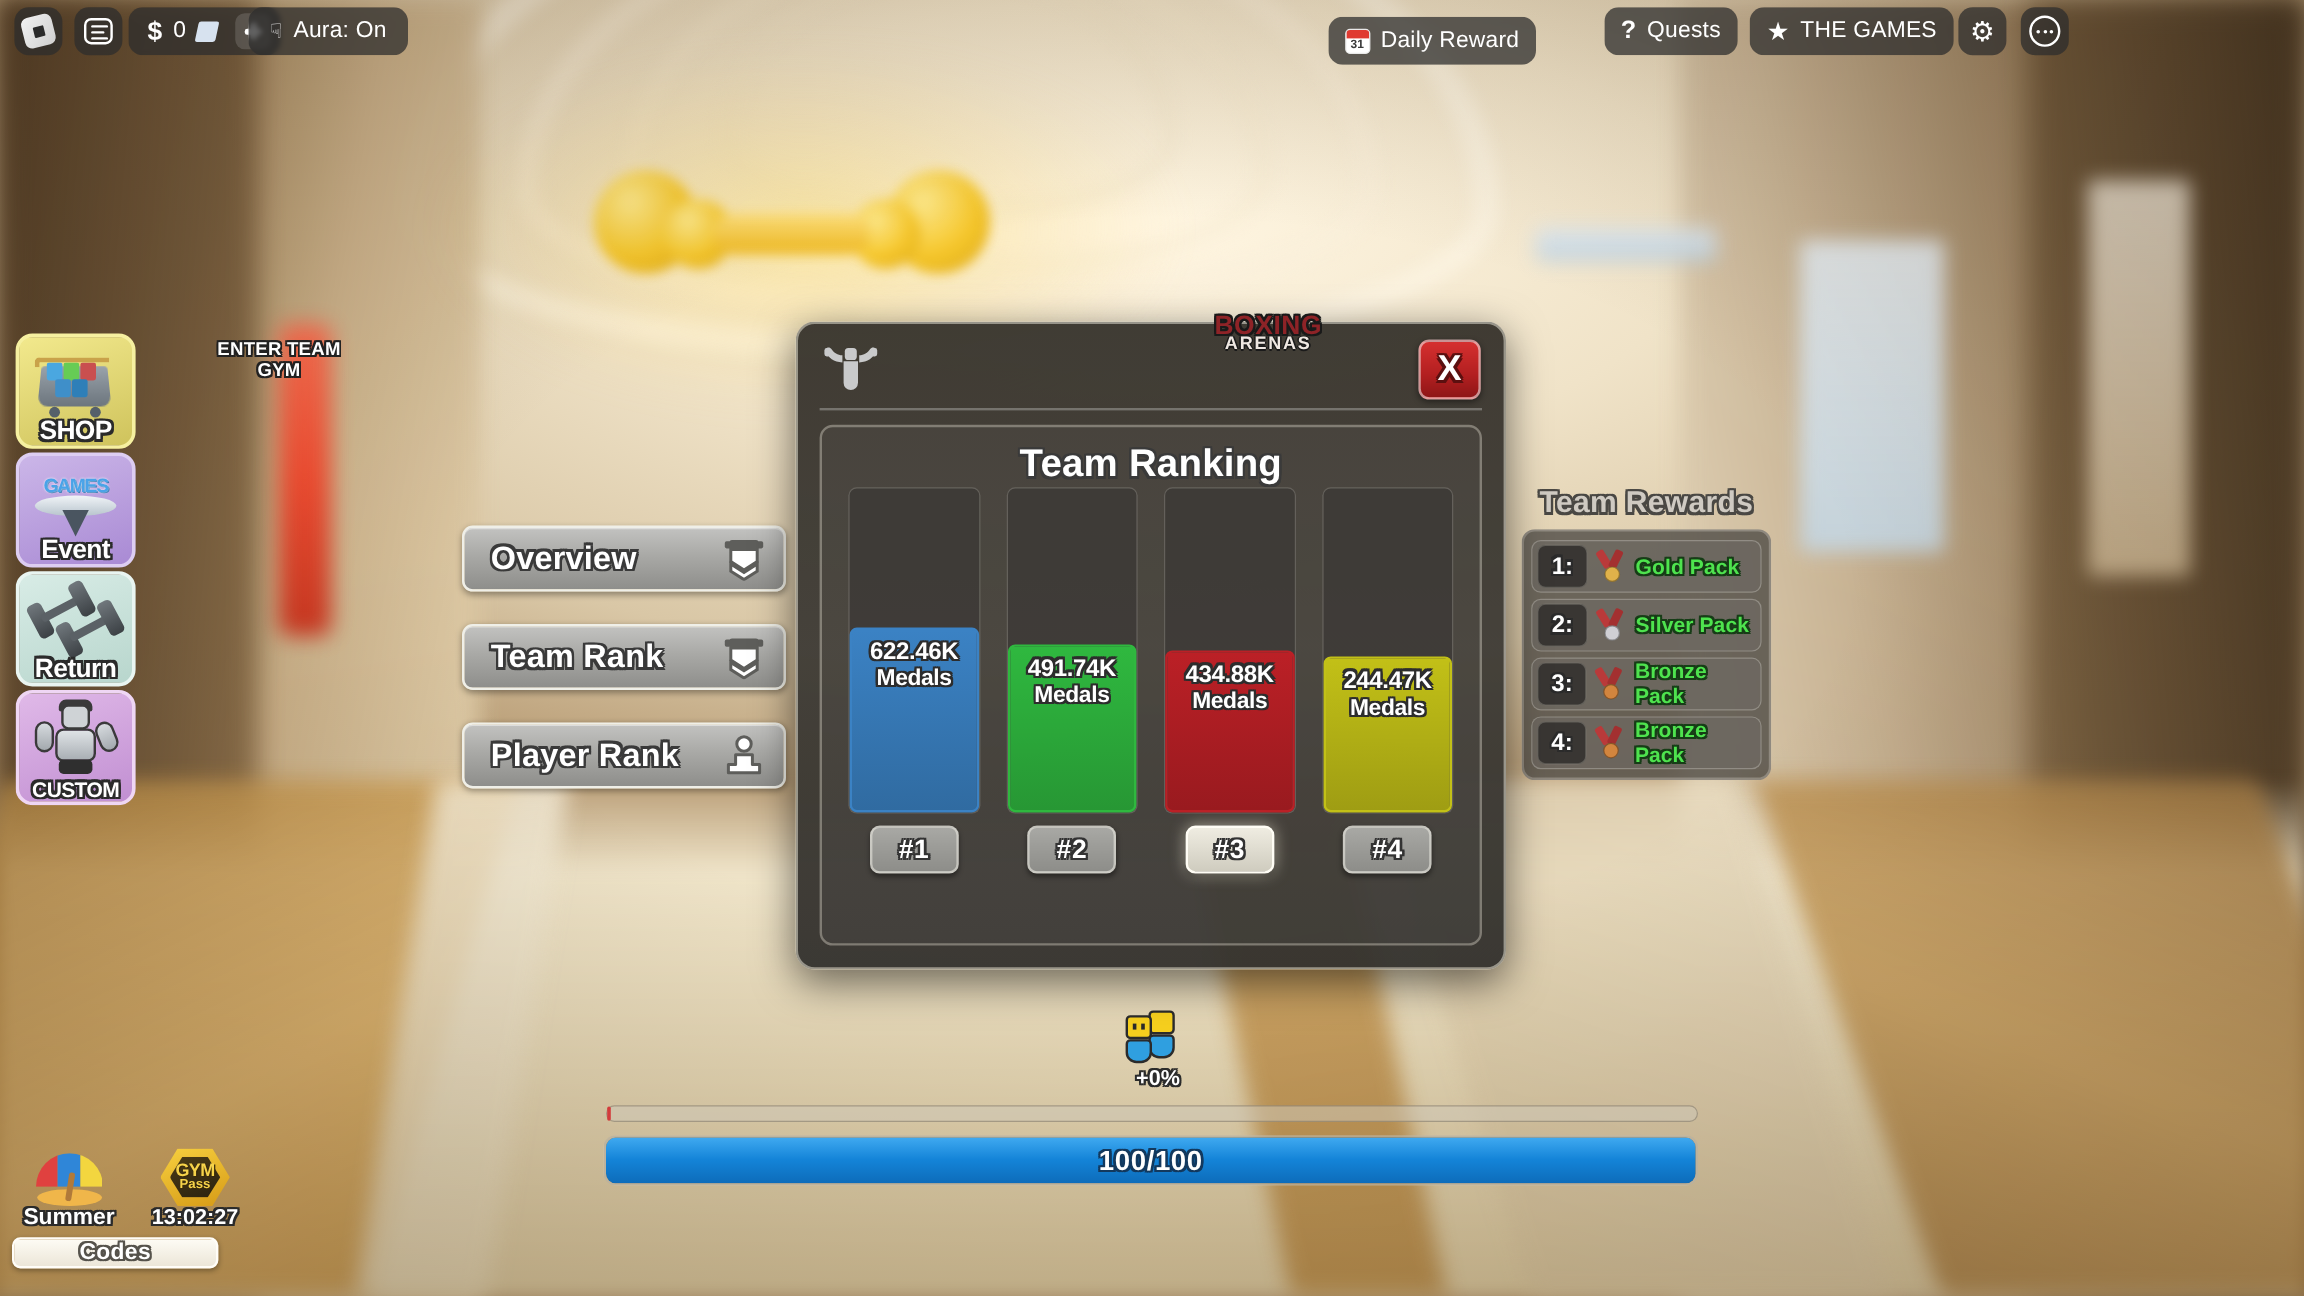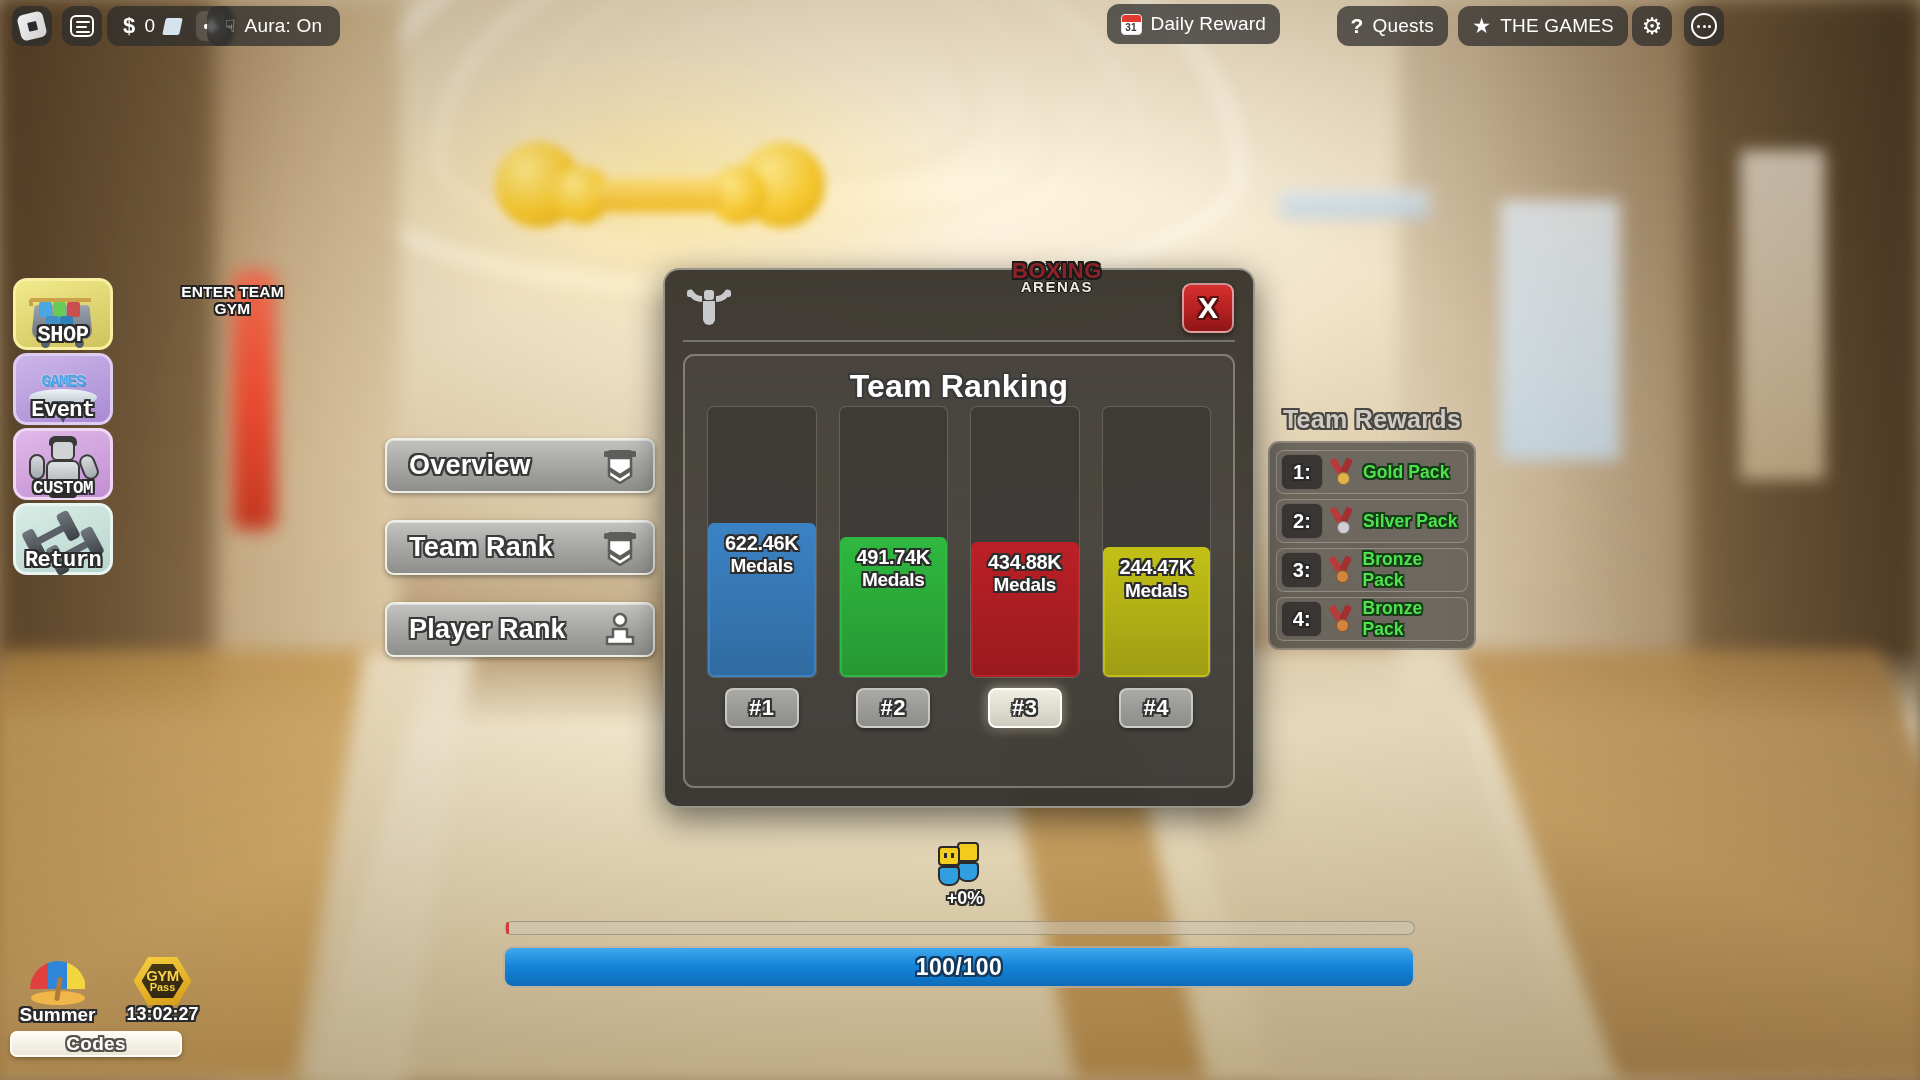--- a/index.html
+++ b/index.html
@@ -165,21 +165,21 @@
   }
   .plus-btn::before, .plus-btn::after {
     content:""; position:absolute; background:#fff; border-radius:2px;
   }
   .plus-btn::before { left:8px; top:13px; width:14px; height:5px; }
   .plus-btn::after  { left:12.5px; top:8px; width:5px; height:14px; }
 
   #aura { left:207px; top:6px; padding:0 18px; }
   .aura-icon { font-size:17px; opacity:0.75; }
 
-  #daily   { right:640px; top:4px; }
+  #daily   { right:640px; top:14px; }
   #quests  { right:472px; top:6px; }
   #games   { right:292px; top:6px; }
   #gear-sq { right:248px; }
   #dots-sq { right:196px; }
 
   .cal-icon {
     width:21px; height:21px; border-radius:4px; background:#fff;
     position:relative; overflow:hidden; border:1.5px solid #e9e9e9;
     display:flex; align-items:flex-end; justify-content:center;
     font-size:10px; font-weight:700; color:#3a3a3a; padding-bottom:1px;
@@ -190,25 +190,24 @@
   .gear-icon { font-size:23px; color:#fff; }
   .dots-icon {
     width:26px; height:26px; border-radius:50%; border:2px solid #fff;
     display:flex; align-items:center; justify-content:center; gap:2.5px;
   }
   .dots-icon b { width:3px; height:3px; background:#fff; border-radius:50%; display:block; }
 
   
   #sidebar { position:absolute; left:13px; top:278px; width:100px; z-index:30; }
   .side-btn {
-    width:100px; height:72px; margin-bottom:3px;
+    width:100px; height:96px; margin-bottom:3px;
     border-radius:2px; position:relative;
     display:flex; align-items:flex-end; justify-content:center;
     overflow:visible;
-    font-family:Liberation Mono, monospace;
   }
   .side-btn .sb-bg { position:absolute; inset:0; border-radius:14px; border:3px solid rgba(255,255,255,0.45); }
   .sb-shop   .sb-bg { background:linear-gradient(160deg,#f2e98d,#cfc35c); border-color:#f6f0a0; }
   .sb-event  .sb-bg { background:linear-gradient(160deg,#cbb6e8,#a98ad4); border-color:#ddcdf2; }
   .sb-stat   .sb-bg { background:linear-gradient(160deg,#f2a48d,#e07a5f); border-color:#f8c4b2; }
   .sb-custom .sb-bg { background:linear-gradient(160deg,#e0b9e8,#c18fd2); border-color:#efd6f4; }
   .sb-return .sb-bg { background:linear-gradient(160deg,#d8ece6,#b8d6cd); border-color:#e9f5f1; }
 
   .sb-art { position:absolute; left:0; top:2px; width:100px; height:74px; }
   .sb-label {
@@ -670,52 +669,52 @@
       <div class="event-art">
         <div class="gtext">GAMES</div>
         <div class="disc"></div>
         <div class="cone"></div>
       </div>
     </div>
     <div class="sb-label">Event</div>
   </div>
 
 
+  <div class="side-btn sb-return">
+    <div class="sb-bg"></div>
+    <div class="sb-art">
+      <div class="ret-art">
+        <div class="db d1">
+            <div class="w wl"></div>
+            <div class="bar2"></div>
+            <div class="w wr"></div>
+          </div>
+        <div class="db d2">
+            <div class="w wl"></div>
+            <div class="bar2"></div>
+            <div class="w wr"></div>
+          </div>
+      </div>
+    </div>
+    <div class="sb-label">Return</div>
+  </div>
+
   <div class="side-btn sb-custom">
     <div class="sb-bg"></div>
     <div class="sb-art">
       <div class="cust-art">
         <div class="hair"></div>
           <div class="chead"></div>
         <div class="cbody"></div>
         <div class="carm ca-l"></div>
           <div class="carm ca-r"></div>
         <div class="trunk"></div>
       </div>
     </div>
     <div class="sb-label tiny">CUSTOM</div>
-  </div>
-
-  <div class="side-btn sb-return">
-    <div class="sb-bg"></div>
-    <div class="sb-art">
-      <div class="ret-art">
-        <div class="db d1">
-            <div class="w wl"></div>
-            <div class="bar2"></div>
-            <div class="w wr"></div>
-          </div>
-        <div class="db d2">
-            <div class="w wl"></div>
-            <div class="bar2"></div>
-            <div class="w wr"></div>
-          </div>
-      </div>
-    </div>
-    <div class="sb-label">Return</div>
   </div>
 </div>
 
 <div id="enter-gym">
   <div>ENTER TEAM</div>
   <div>GYM</div>
 </div>
 
 <div id="navpanel">
 

